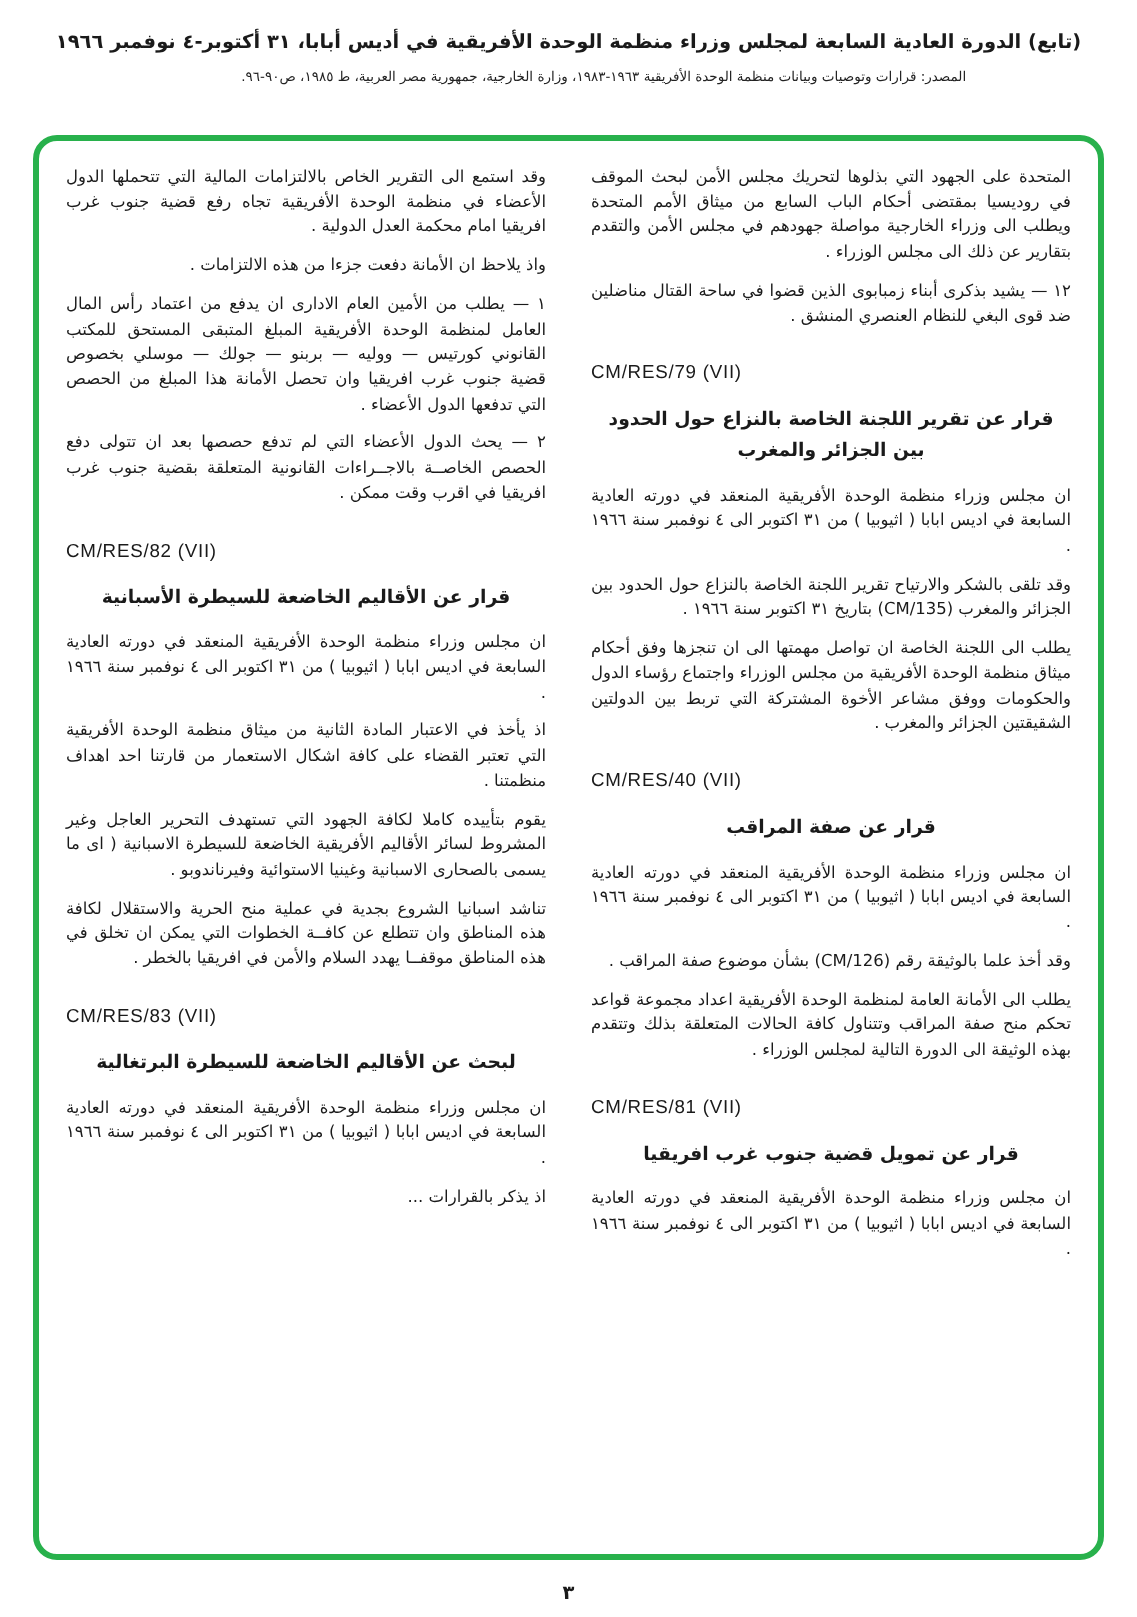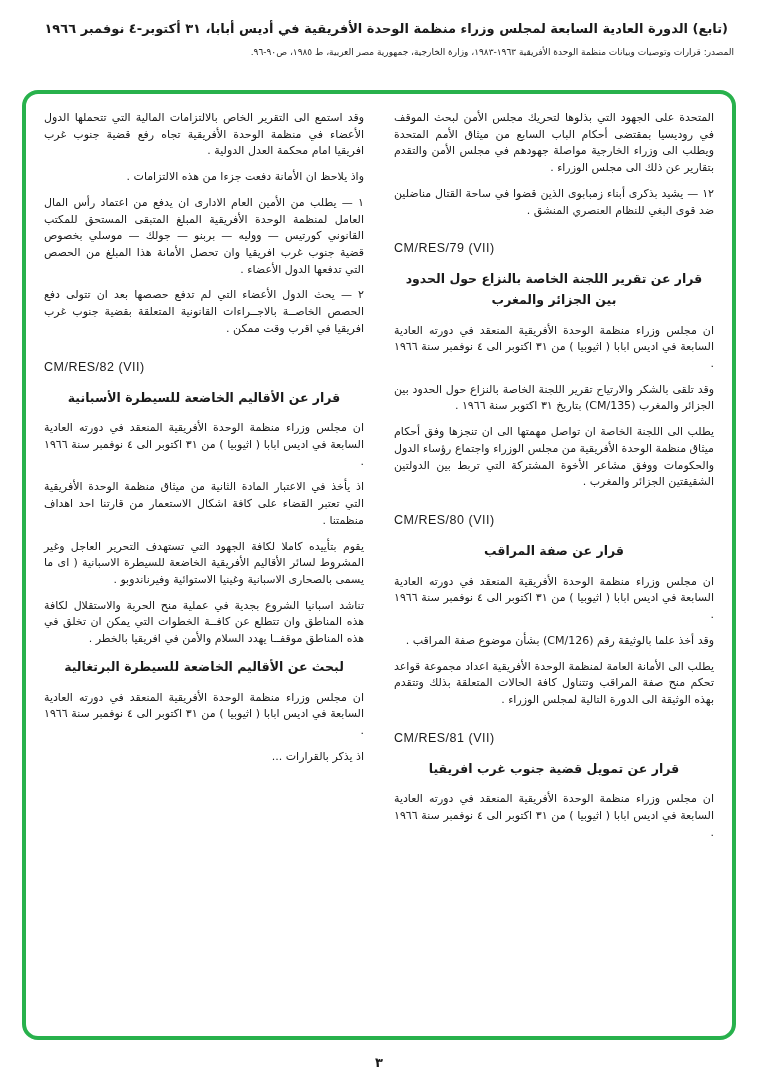--- a/index.html
+++ b/index.html
@@ -11,21 +11,21 @@
   .page {
     position: relative;
     width: 758px;
     height: 1078px;
     margin: 0 auto;
     background: #ffffff;
     overflow: hidden;
     color: #1a1a1a;
   }
   .header {
-    text-align: right;
+    text-align: center;
     padding-top: 20px;
     direction: rtl;
   }
   .header .line1 {
     font-weight: bold;
     font-size: 13px;
     line-height: 1.4;
     padding: 0 30px;
   }
   .header .line2 {
@@ -106,40 +106,41 @@
   <div class="frame">
     <div class="cols">
       <div class="col">
           <div class="block paragraph">المتحدة على الجهود التي بذلوها لتحريك مجلس الأمن لبحث الموقف في روديسيا بمقتضى أحكام الباب السابع من ميثاق الأمم المتحدة ويطلب الى وزراء الخارجية مواصلة جهودهم في مجلس الأمن والتقدم بتقارير عن ذلك الى مجلس الوزراء .</div>
           <div class="block paragraph">١٢ — يشيد بذكرى أبناء زمبابوى الذين قضوا في ساحة القتال مناضلين ضد قوى البغي للنظام العنصري المنشق .</div>
           <div class="block code">CM/RES/79 (VII)</div>
           <div class="block heading">قرار عن تقرير اللجنة الخاصة بالنزاع حول الحدود بين الجزائر والمغرب</div>
           <div class="block paragraph">ان مجلس وزراء منظمة الوحدة الأفريقية المنعقد في دورته العادية السابعة في اديس ابابا ( اثيوبيا ) من ٣١ اكتوبر الى ٤ نوفمبر سنة ١٩٦٦ .</div>
           <div class="block paragraph">وقد تلقى بالشكر والارتياح تقرير اللجنة الخاصة بالنزاع حول الحدود بين الجزائر والمغرب (CM/135) بتاريخ ٣١ اكتوبر سنة ١٩٦٦ .</div>
           <div class="block paragraph">يطلب الى اللجنة الخاصة ان تواصل مهمتها الى ان تنجزها وفق أحكام ميثاق منظمة الوحدة الأفريقية من مجلس الوزراء واجتماع رؤساء الدول والحكومات ووفق مشاعر الأخوة المشتركة التي تربط بين الدولتين الشقيقتين الجزائر والمغرب .</div>
-          <div class="block code">CM/RES/80 (VII)</div>
+          <div class="block code">CM/RES/40 (VII)</div>
           <div class="block heading">قرار عن صفة المراقب</div>
           <div class="block paragraph">ان مجلس وزراء منظمة الوحدة الأفريقية المنعقد في دورته العادية السابعة في اديس ابابا ( اثيوبيا ) من ٣١ اكتوبر الى ٤ نوفمبر سنة ١٩٦٦ .</div>
           <div class="block paragraph">وقد أخذ علما بالوثيقة رقم (CM/126) بشأن موضوع صفة المراقب .</div>
           <div class="block paragraph">يطلب الى الأمانة العامة لمنظمة الوحدة الأفريقية اعداد مجموعة قواعد تحكم منح صفة المراقب وتتناول كافة الحالات المتعلقة بذلك وتتقدم بهذه الوثيقة الى الدورة التالية لمجلس الوزراء .</div>
           <div class="block code">CM/RES/81 (VII)</div>
           <div class="block heading">قرار عن تمويل قضية جنوب غرب افريقيا</div>
           <div class="block paragraph">ان مجلس وزراء منظمة الوحدة الأفريقية المنعقد في دورته العادية السابعة في اديس ابابا ( اثيوبيا ) من ٣١ اكتوبر الى ٤ نوفمبر سنة ١٩٦٦ .</div>
         </div>
       <div class="col">
           <div class="block paragraph">وقد استمع الى التقرير الخاص بالالتزامات المالية التي تتحملها الدول الأعضاء في منظمة الوحدة الأفريقية تجاه رفع قضية جنوب غرب افريقيا امام محكمة العدل الدولية .</div>
           <div class="block paragraph">واذ يلاحظ ان الأمانة دفعت جزءا من هذه الالتزامات .</div>
           <div class="block paragraph">١ — يطلب من الأمين العام الادارى ان يدفع من اعتماد رأس المال العامل لمنظمة الوحدة الأفريقية المبلغ المتبقى المستحق للمكتب القانوني كورتيس — ووليه — بربنو — جولك — موسلي بخصوص قضية جنوب غرب افريقيا وان تحصل الأمانة هذا المبلغ من الحصص التي تدفعها الدول الأعضاء .</div>
           <div class="block paragraph">٢ — يحث الدول الأعضاء التي لم تدفع حصصها بعد ان تتولى دفع الحصص الخاصــة بالاجــراءات القانونية المتعلقة بقضية جنوب غرب افريقيا في اقرب وقت ممكن .</div>
           <div class="block code">CM/RES/82 (VII)</div>
           <div class="block heading">قرار عن الأقاليم الخاضعة للسيطرة الأسبانية</div>
           <div class="block paragraph">ان مجلس وزراء منظمة الوحدة الأفريقية المنعقد في دورته العادية السابعة في اديس ابابا ( اثيوبيا ) من ٣١ اكتوبر الى ٤ نوفمبر سنة ١٩٦٦ .</div>
           <div class="block paragraph">اذ يأخذ في الاعتبار المادة الثانية من ميثاق منظمة الوحدة الأفريقية التي تعتبر القضاء على كافة اشكال الاستعمار من قارتنا احد اهداف منظمتنا .</div>
           <div class="block paragraph">يقوم بتأييده كاملا لكافة الجهود التي تستهدف التحرير العاجل وغير المشروط لسائر الأقاليم الأفريقية الخاضعة للسيطرة الاسبانية ( اى ما يسمى بالصحارى الاسبانية وغينيا الاستوائية وفيرناندوبو .</div>
           <div class="block paragraph">تناشد اسبانيا الشروع بجدية في عملية منح الحرية والاستقلال لكافة هذه المناطق وان تتطلع عن كافــة الخطوات التي يمكن ان تخلق في هذه المناطق موقفــا يهدد السلام والأمن في افريقيا بالخطر .</div>
+          <div class="block code">CM/RES/83 (VII)</div>
           <div class="block heading">لبحث عن الأقاليم الخاضعة للسيطرة البرتغالية</div>
           <div class="block paragraph">ان مجلس وزراء منظمة الوحدة الأفريقية المنعقد في دورته العادية السابعة في اديس ابابا ( اثيوبيا ) من ٣١ اكتوبر الى ٤ نوفمبر سنة ١٩٦٦ .</div>
           <div class="block paragraph">اذ يذكر بالقرارات ...</div>
         </div>
     </div>
   </div>
 
   <div class="page-number">٣</div>
 
 </div>

